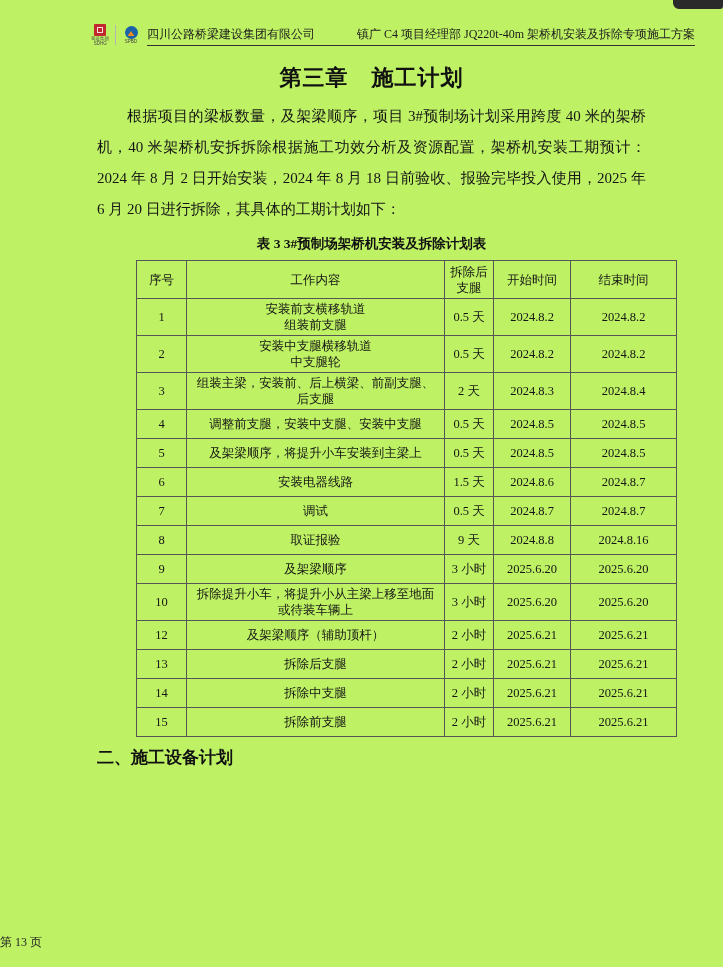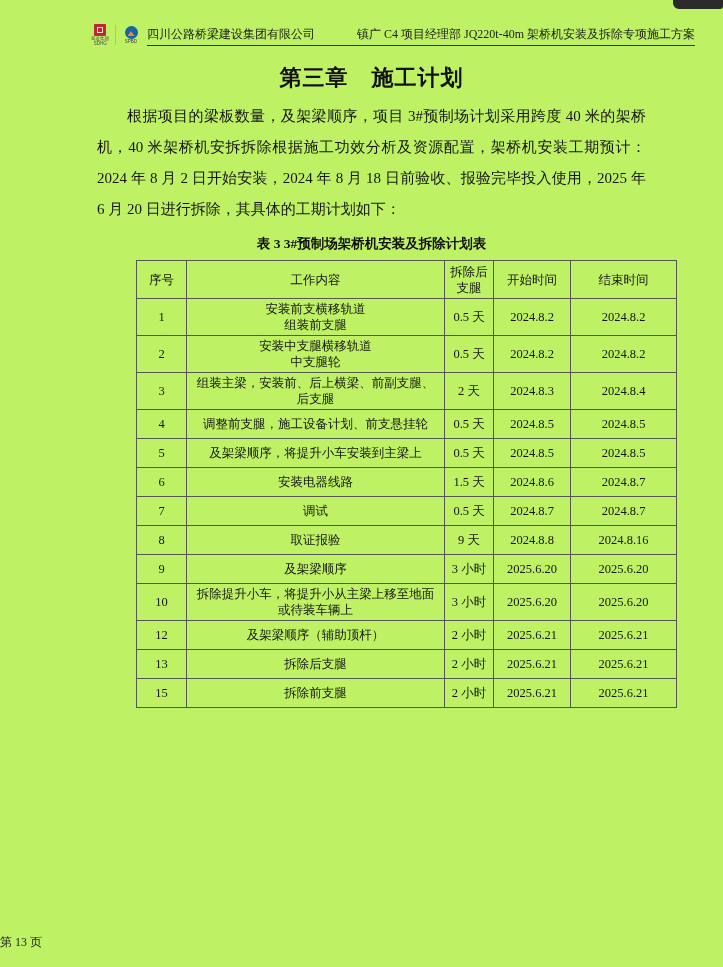--- a/index.html
+++ b/index.html
@@ -164,21 +164,21 @@
           <tr>
             <td>3</td>
             <td>组装主梁，安装前、后上横梁、前副支腿、
 后支腿</td>
             <td>2 天</td>
             <td>2024.8.3</td>
             <td>2024.8.4</td>
           </tr>
           <tr>
             <td>4</td>
-            <td>调整前支腿，施工设备计划、前支悬挂轮</td>
+            <td>调整前支腿，安装中支腿、安装中支腿</td>
             <td>0.5 天</td>
             <td>2024.8.5</td>
             <td>2024.8.5</td>
           </tr>
           <tr>
             <td>5</td>
             <td>及架梁顺序，将提升小车安装到主梁上</td>
             <td>0.5 天</td>
             <td>2024.8.5</td>
             <td>2024.8.5</td>
@@ -227,29 +227,37 @@
             <td>2025.6.21</td>
           </tr>
           <tr>
             <td>13</td>
             <td>拆除后支腿</td>
             <td>2 小时</td>
             <td>2025.6.21</td>
             <td>2025.6.21</td>
           </tr>
           <tr>
+            <td>14</td>
+            <td>拆除中支腿</td>
+            <td>2 小时</td>
+            <td>2025.6.21</td>
+            <td>2025.6.21</td>
+          </tr>
+          <tr>
             <td>15</td>
             <td>拆除前支腿</td>
             <td>2 小时</td>
             <td>2025.6.21</td>
             <td>2025.6.21</td>
           </tr>
         </tbody>
     </table>
 
+    <h2 class="section">二、施工设备计划</h2>
 
   </div>
 
   <div class="footer">
     <span>第 13 页</span>
   </div>
 
 </div>
 
 </body></html>

